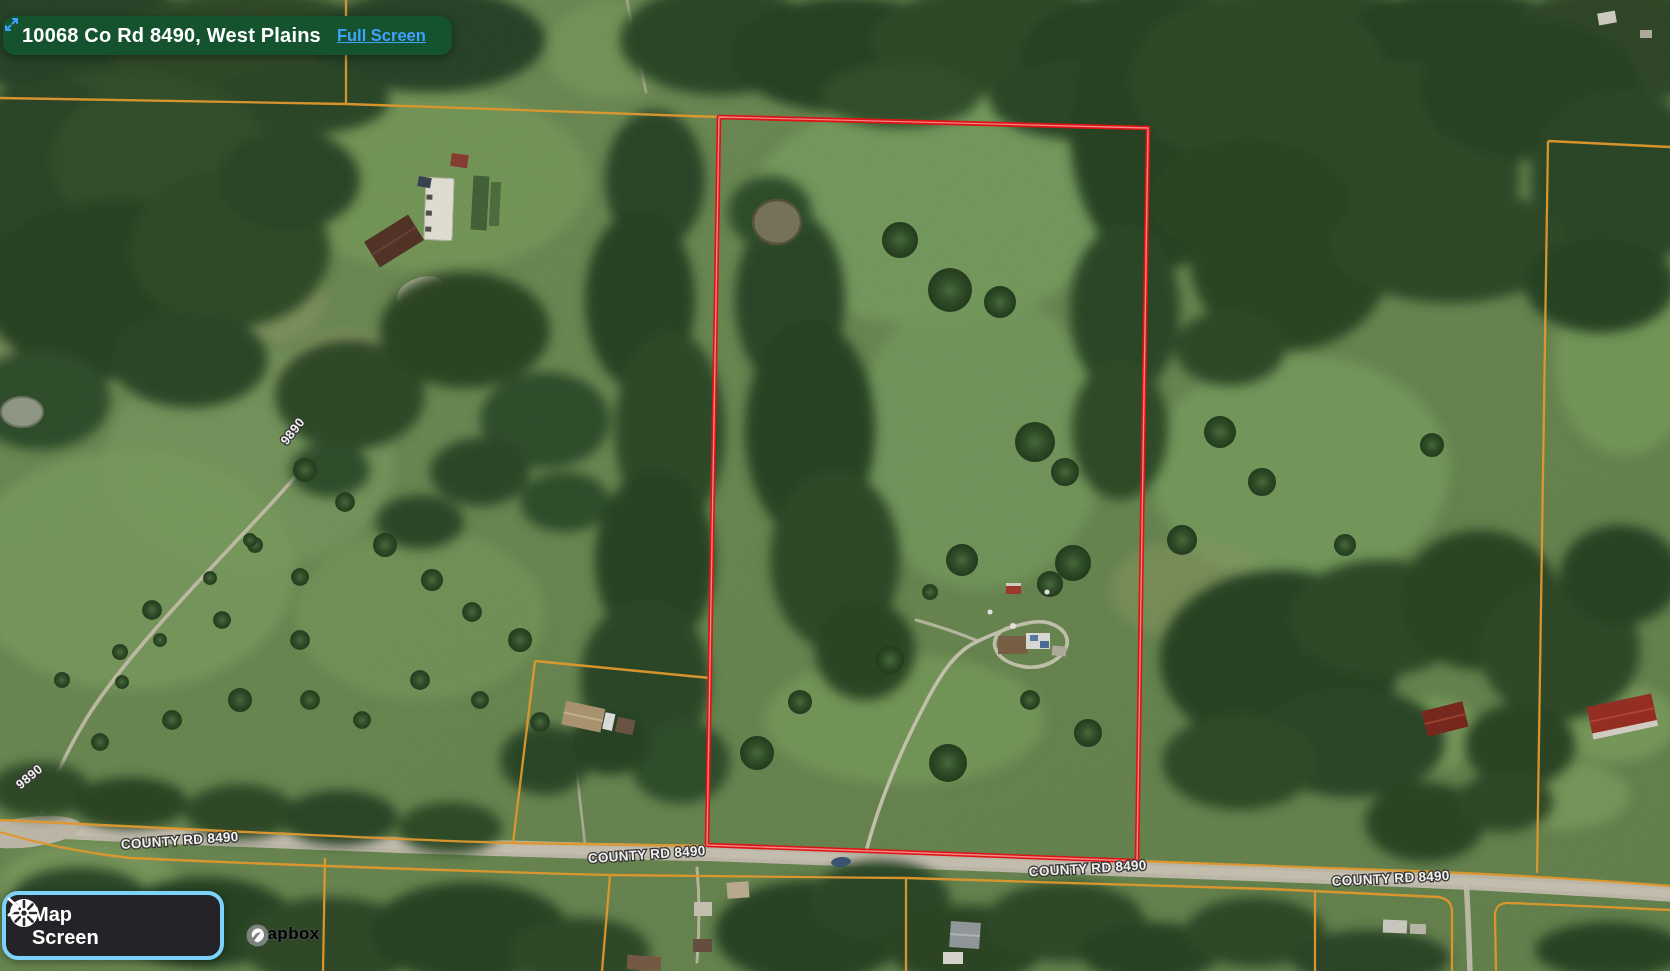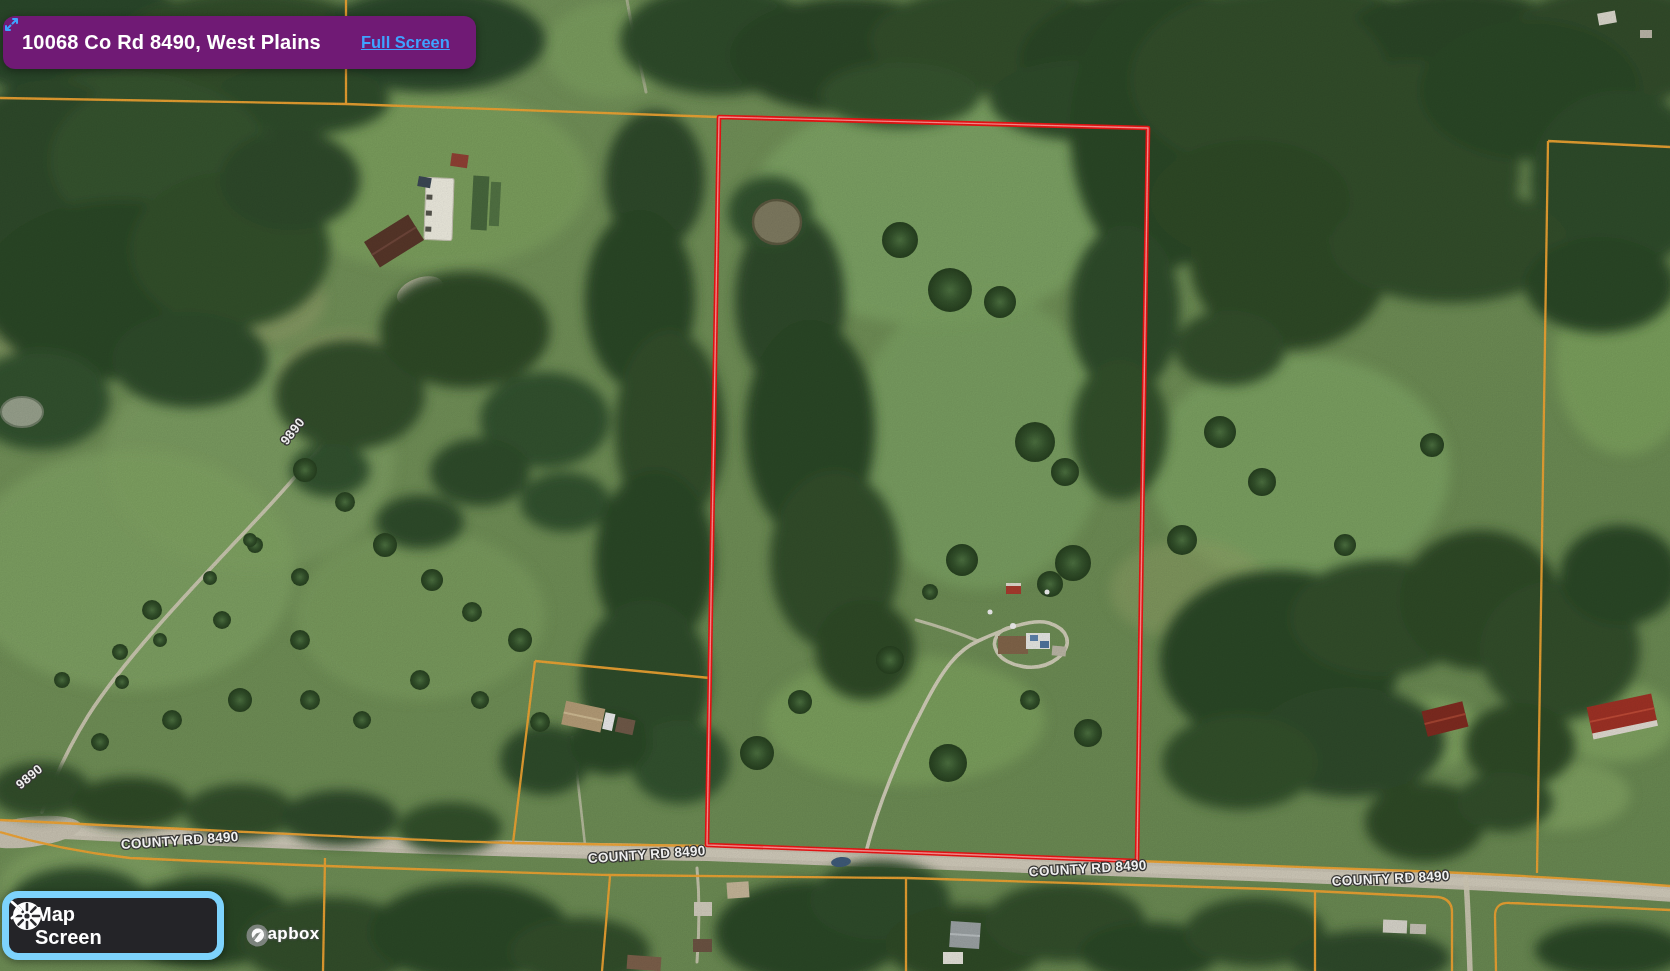--- a/index.html
+++ b/index.html
@@ -1,39 +1,39 @@
 <!DOCTYPE html>
 <html><head>
 <meta charset="utf-8">
 <style>
   html,body{margin:0;padding:0;background:#222;}
   .stage{position:relative;width:1670px;height:971px;overflow:hidden;
          font-family:"Liberation Sans",sans-serif;background:#6e8c56;}
   .stage svg{position:absolute;left:0;top:0;display:block;}
 
   
-  .addr-pill{position:absolute;left:3px;top:16px;height:53px;display:flex;align-items:center;
-    gap:16px;padding:0 19px;background:#701a75;border-radius:12px;
+  .addr-pill{position:absolute;left:3px;top:16px;height:39px;display:flex;align-items:center;
+    gap:16px;padding:0 19px;background:#14532d;border-radius:12px;
     box-shadow:0 2px 8px rgba(0,0,0,.4);z-index:5;}
   .addr-text{color:#fff;font-size:20px;font-weight:700;letter-spacing:.2px;white-space:nowrap;}
-  .fs-link{display:flex;gap:7px;cursor:pointer;margin-left:24px;}
+  .fs-link{display:flex;gap:7px;cursor:pointer;}
   .fs-label{color:#3fa2ff;font-size:16.5px;font-weight:600;text-decoration:underline;white-space:nowrap;}
 
   
   .legend-btn{position:absolute;left:2px;top:891px;width:222px;height:69px;box-sizing:border-box;
     display:flex;align-items:center;gap:13px;padding:0 15px 0 13px;background:#242428;
-    border:7px solid #7dd3fc;border-radius:16px;box-shadow:0 2px 8px rgba(0,0,0,.4);
+    border:4px solid #7dd3fc;border-radius:16px;box-shadow:0 2px 8px rgba(0,0,0,.4);
     cursor:pointer;z-index:5;}
   .legend-text{color:#fff;font-size:20px;font-weight:700;line-height:1.12;}
   .legend-chevron{margin-left:auto;display:flex;align-items:center;}
 
   
   .mapbox-attr{position:absolute;left:246px;top:924px;display:flex;align-items:center;gap:6px;
     z-index:4;cursor:pointer;}
-  .mapbox-word{color:#ffffff;font-size:17px;font-weight:600;letter-spacing:.4px;
+  .mapbox-word{color:#000000;font-size:17px;font-weight:600;letter-spacing:.4px;
     text-shadow:0 0 2px rgba(90,95,92,.9),0 0 3px rgba(90,95,92,.8),0 1px 2px rgba(60,65,62,.7);}
 </style>
 </head>
 <body>
 
 <div class="stage">
 
   <div>
   <svg width="1670" height="971" viewBox="0 0 1670 971">
     <defs>

